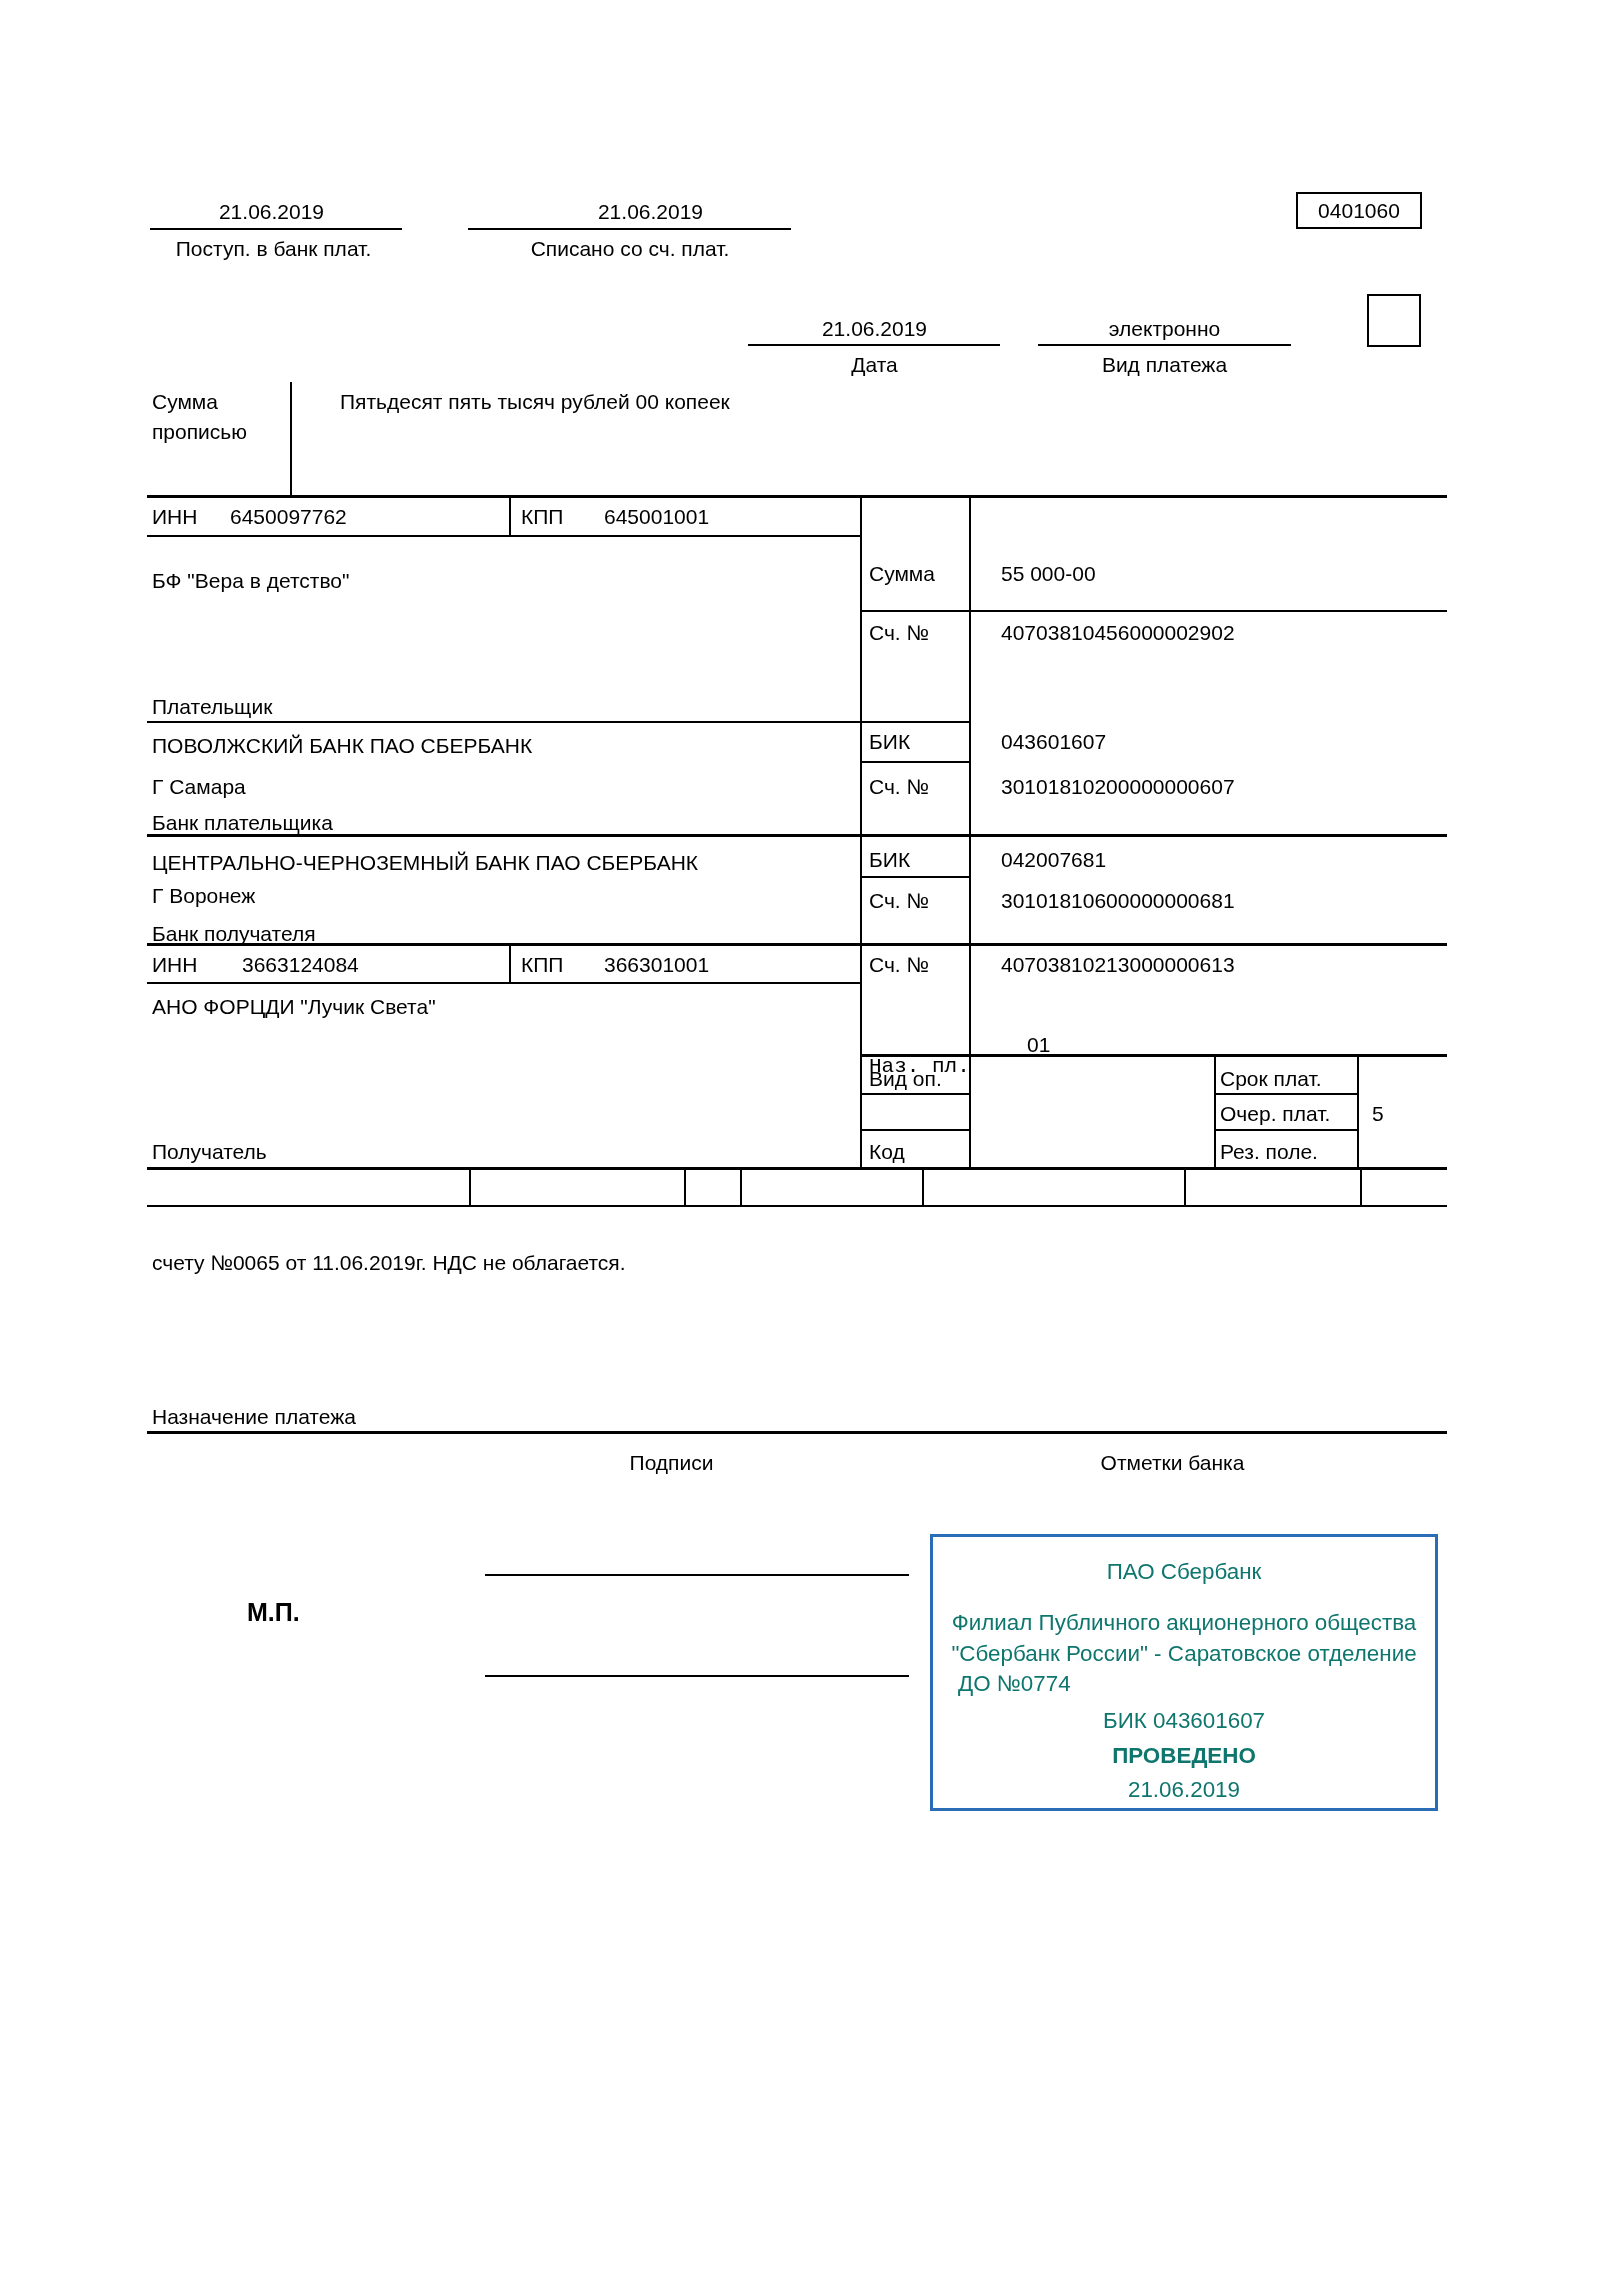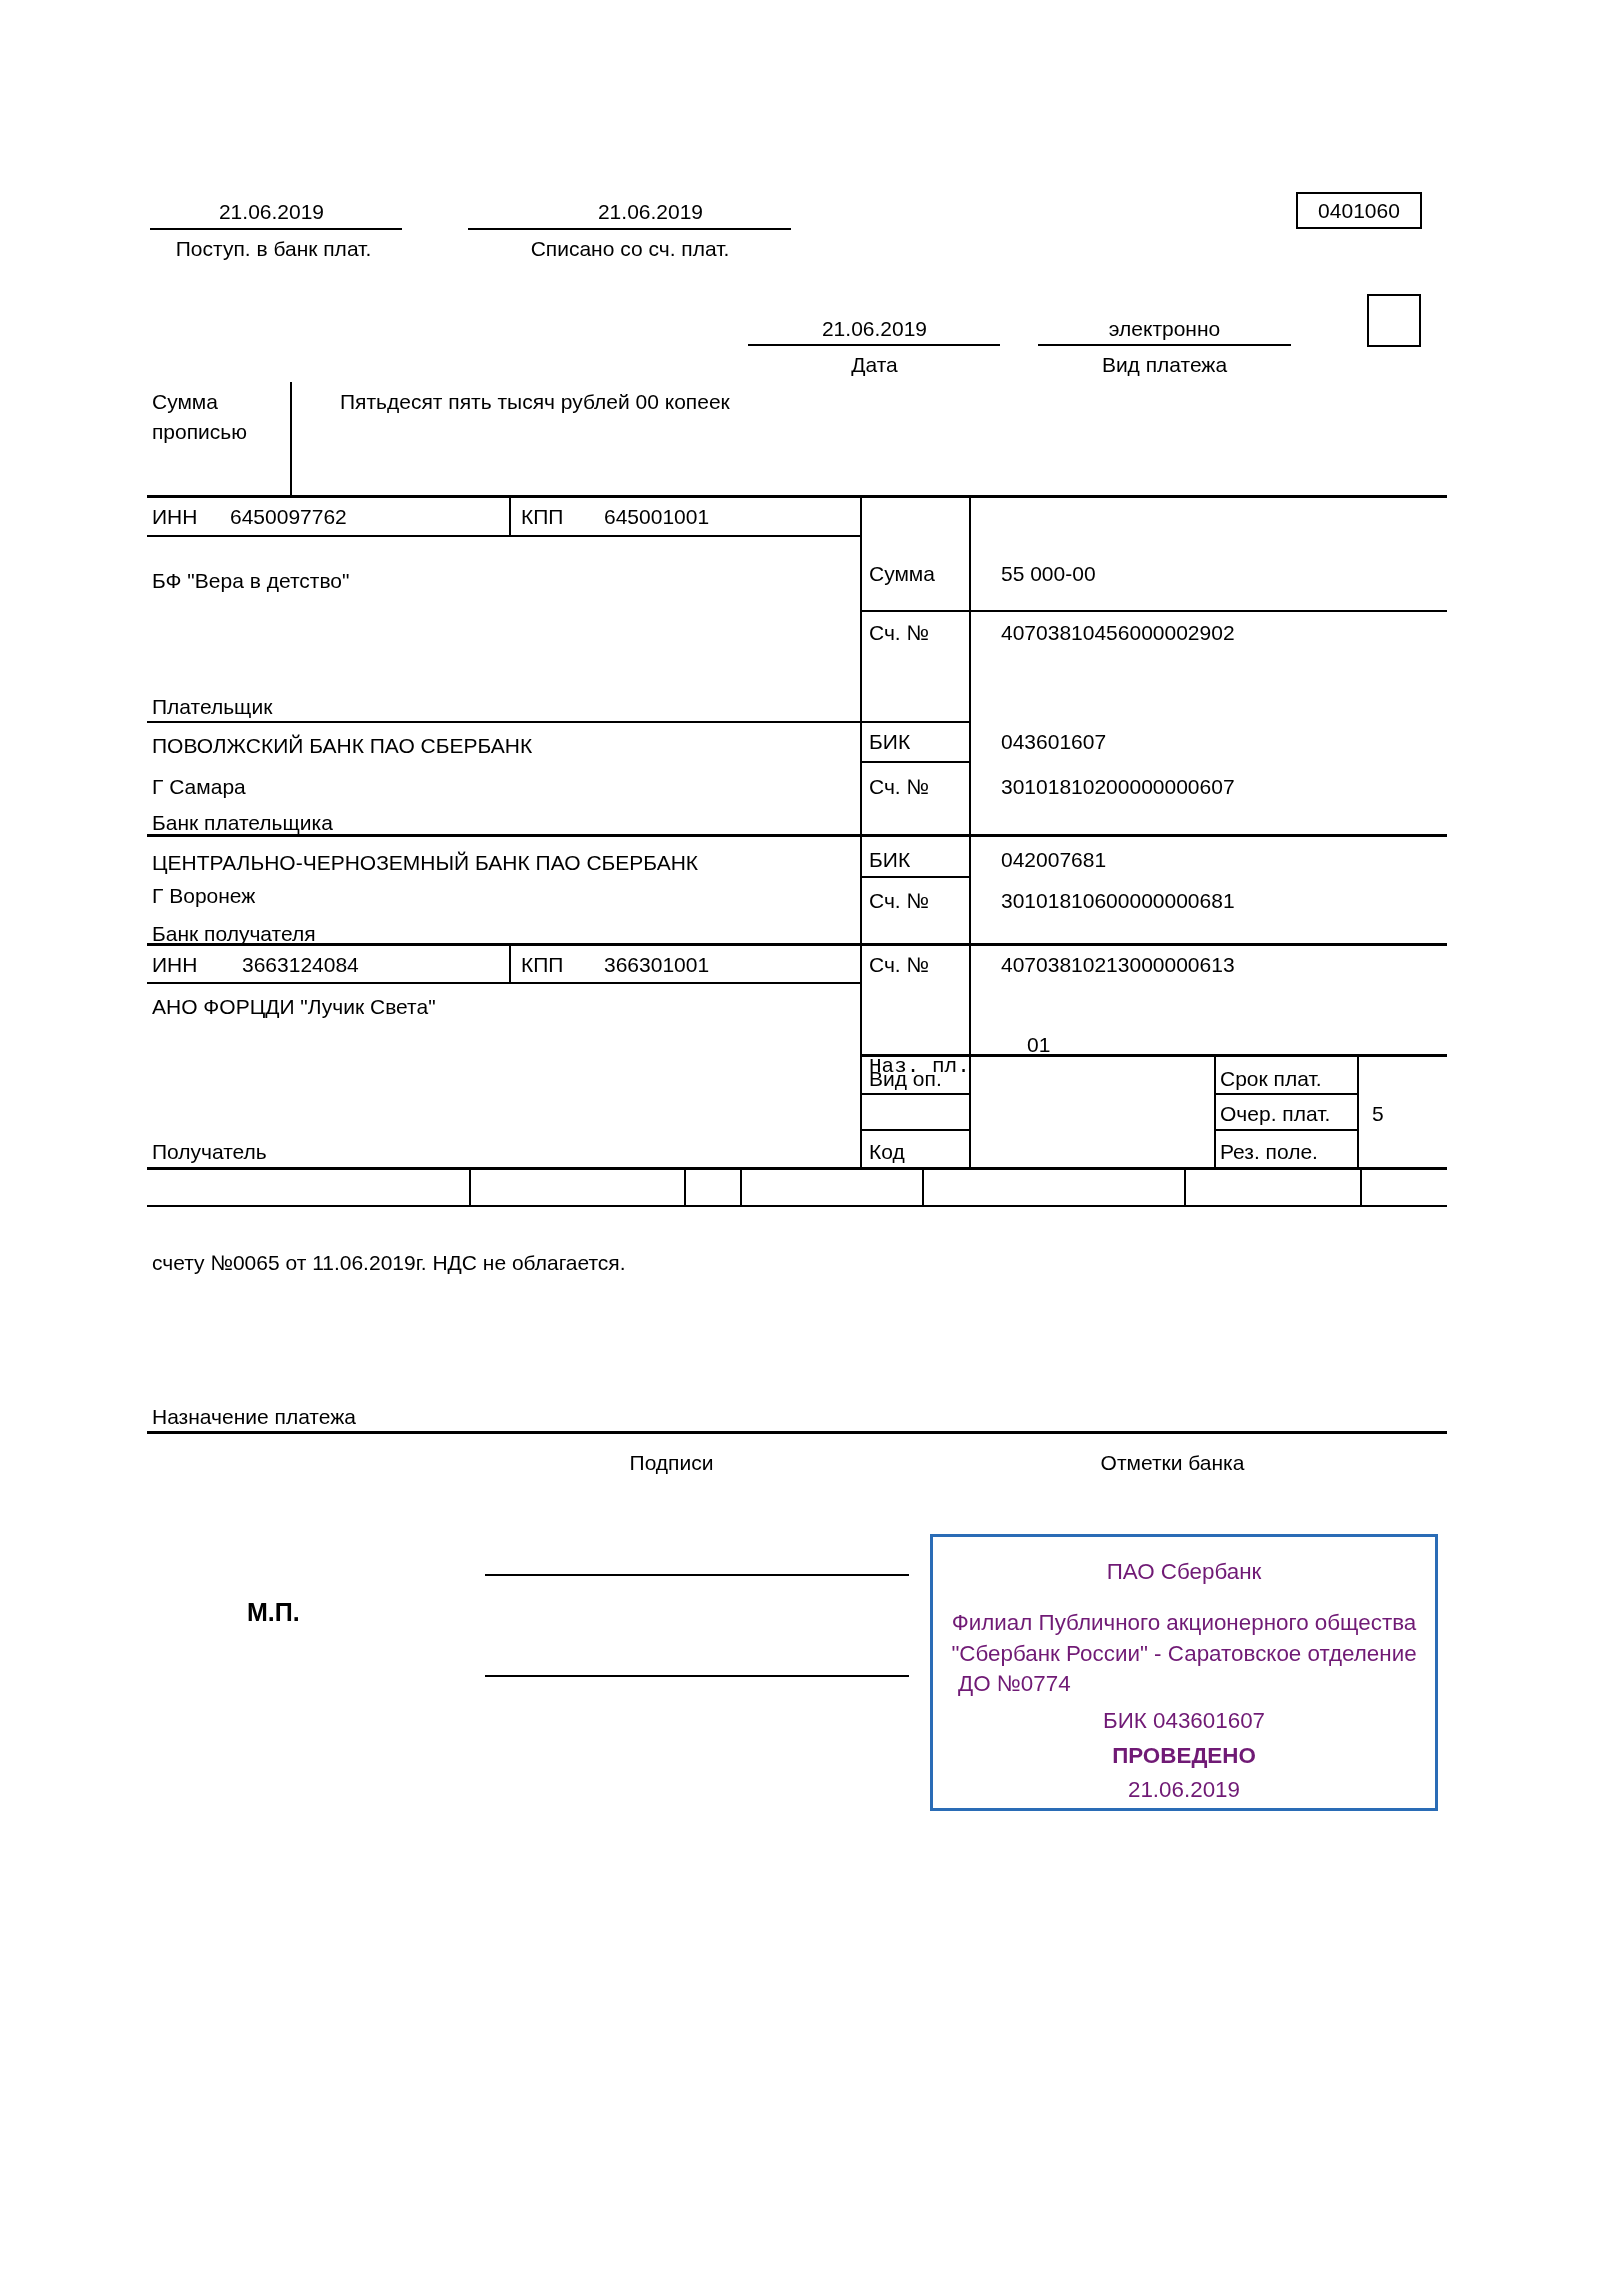--- a/index.html
+++ b/index.html
@@ -18,21 +18,21 @@
   .title{font-size:28px;font-weight:bold;letter-spacing:0.6px;}
   .hl{position:absolute;background:#000;height:2.4px;}
   .hl.thick{height:2.9px;}
   .hl.thin{height:1.8px;}
   .vl{position:absolute;background:#000;width:1.8px;}
   .box{position:absolute;border:2.4px solid #000;background:#fff;box-sizing:border-box;}
   .codebox{display:flex;align-items:center;justify-content:center;font-size:21px;}
   .stamp{
     position:absolute;border:3.5px solid #2a6cb6;box-sizing:border-box;
   }
-  .st{position:absolute;font-size:22.4px;color:#701a75;white-space:pre;}
+  .st{position:absolute;font-size:22.4px;color:#0f766e;white-space:pre;}
   .mp{font-size:25px;font-weight:bold;}
 </style>
 </head>
 <body>
 
 <div id="page">
 
   <div class="t c" style="left:183px;top:199px;width:177px;">21.06.2019</div>
   <div class="hl" style="left:150px;top:228px;width:252px;"></div>
   <div class="t c" style="left:147px;top:236px;width:253px;">Поступ. в банк плат.</div>

